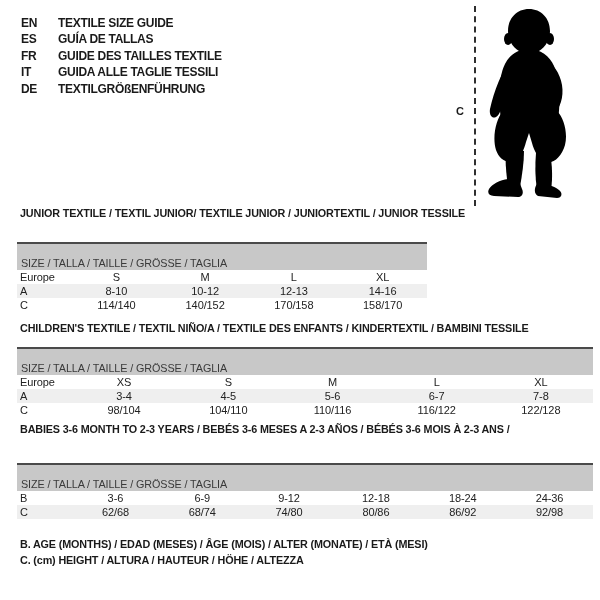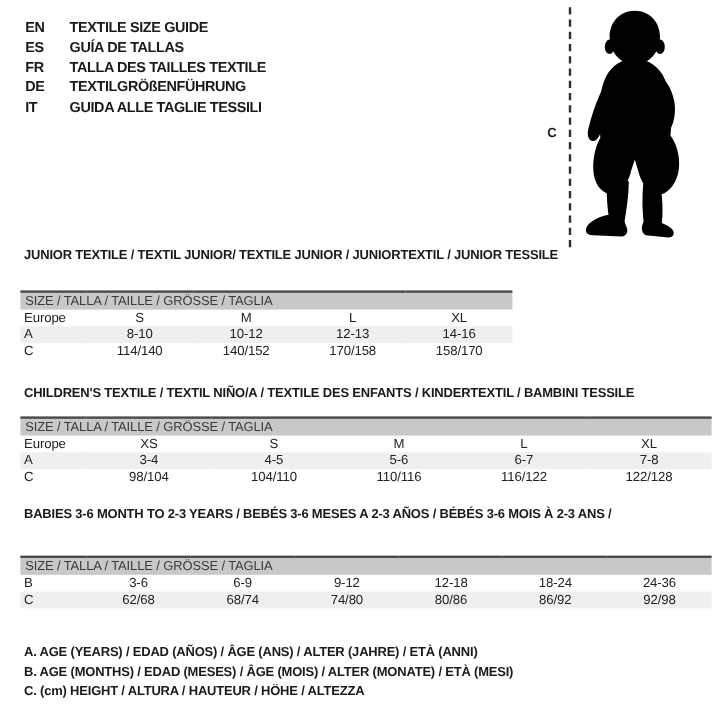--- a/index.html
+++ b/index.html
@@ -20,21 +20,21 @@
   #title-junior{top:206px;}
   #title-children{top:321px;}
   #title-babies{top:422px;}
   
   .size-table{position:absolute;left:17px;border-collapse:collapse;table-layout:fixed;}
   #table-junior{top:242px;width:410px;}
   #table-children{top:347px;width:576px;}
   #table-babies{top:463px;width:576px;}
   .size-table th{
     background:#c8c8c8;border-top:2px solid #4a4a4a;
-    font-weight:normal;text-align:left;padding:0 0 0 4px;height:14px;
+    font-weight:normal;text-align:left;padding:12px 0 0 4px;height:14px;
     font-size:10.8px;color:#3a3a3a;letter-spacing:-0.1px;
   }
   .size-table td{height:14px;padding:0;text-align:center;font-size:11px;color:#222;letter-spacing:-0.1px;}
   .size-table td.row-label{text-align:left;padding-left:3px;}
   .size-table tr.shaded td{background:#efefef;}
   col.label-col{width:55px;}
   
   .footnotes{position:absolute;left:20px;top:536px;font-weight:bold;font-size:10.8px;line-height:16.2px;letter-spacing:-0.15px;}
 </style>
 </head>
@@ -44,29 +44,29 @@
   <div class="lang-row">
     <span class="lang-code">EN</span>
     <span class="lang-label">TEXTILE SIZE GUIDE</span>
   </div>
   <div class="lang-row">
     <span class="lang-code">ES</span>
     <span class="lang-label">GUÍA DE TALLAS</span>
   </div>
   <div class="lang-row">
     <span class="lang-code">FR</span>
-    <span class="lang-label">TALLA DES TAILLES TEXTILE</span>
+    <span class="lang-label">GUIDE DES TAILLES TEXTILE</span>
+  </div>
+  <div class="lang-row">
+    <span class="lang-code">IT</span>
+    <span class="lang-label">GUIDA ALLE TAGLIE TESSILI</span>
   </div>
   <div class="lang-row">
     <span class="lang-code">DE</span>
     <span class="lang-label">TEXTILGRÖßENFÜHRUNG</span>
-  </div>
-  <div class="lang-row">
-    <span class="lang-code">IT</span>
-    <span class="lang-label">GUIDA ALLE TAGLIE TESSILI</span>
   </div>
 </div>
 
 <div class="dashed-line"></div>
 <div class="figure-label">C</div>
 <svg class="silhouette" width="100" height="204" viewBox="0 0 100 204" xmlns="http://www.w3.org/2000/svg">
   <g fill="#000000">
     <path d="M45,6 C57,6 66,15 66,28 C66,36 62,44 55,48 C52,50 48,51 45,51 C42,51 38,50 35,48 C28,44 24,36 24,28 C24,15 33,6 45,6 Z"></path>
     <ellipse cx="24" cy="36" rx="4" ry="6"></ellipse>
     <ellipse cx="66" cy="36" rx="4" ry="6"></ellipse>
@@ -197,16 +197,15 @@
       <td>68/74</td>
       <td>74/80</td>
       <td>80/86</td>
       <td>86/92</td>
       <td>92/98</td>
     </tr>
   </tbody>
 </table>
 
 <div class="footnotes">
-  <div>A. AGE (YEARS) / EDAD (AÑOS) / ÂGE (ANS) / ALTER (JAHRE) / ETÀ (ANNI)</div>
   <div>B. AGE (MONTHS) / EDAD (MESES) / ÂGE (MOIS) / ALTER (MONATE) / ETÀ (MESI)</div>
   <div>C. (cm) HEIGHT / ALTURA / HAUTEUR / HÖHE / ALTEZZA</div>
 </div>
 
 </body></html>

